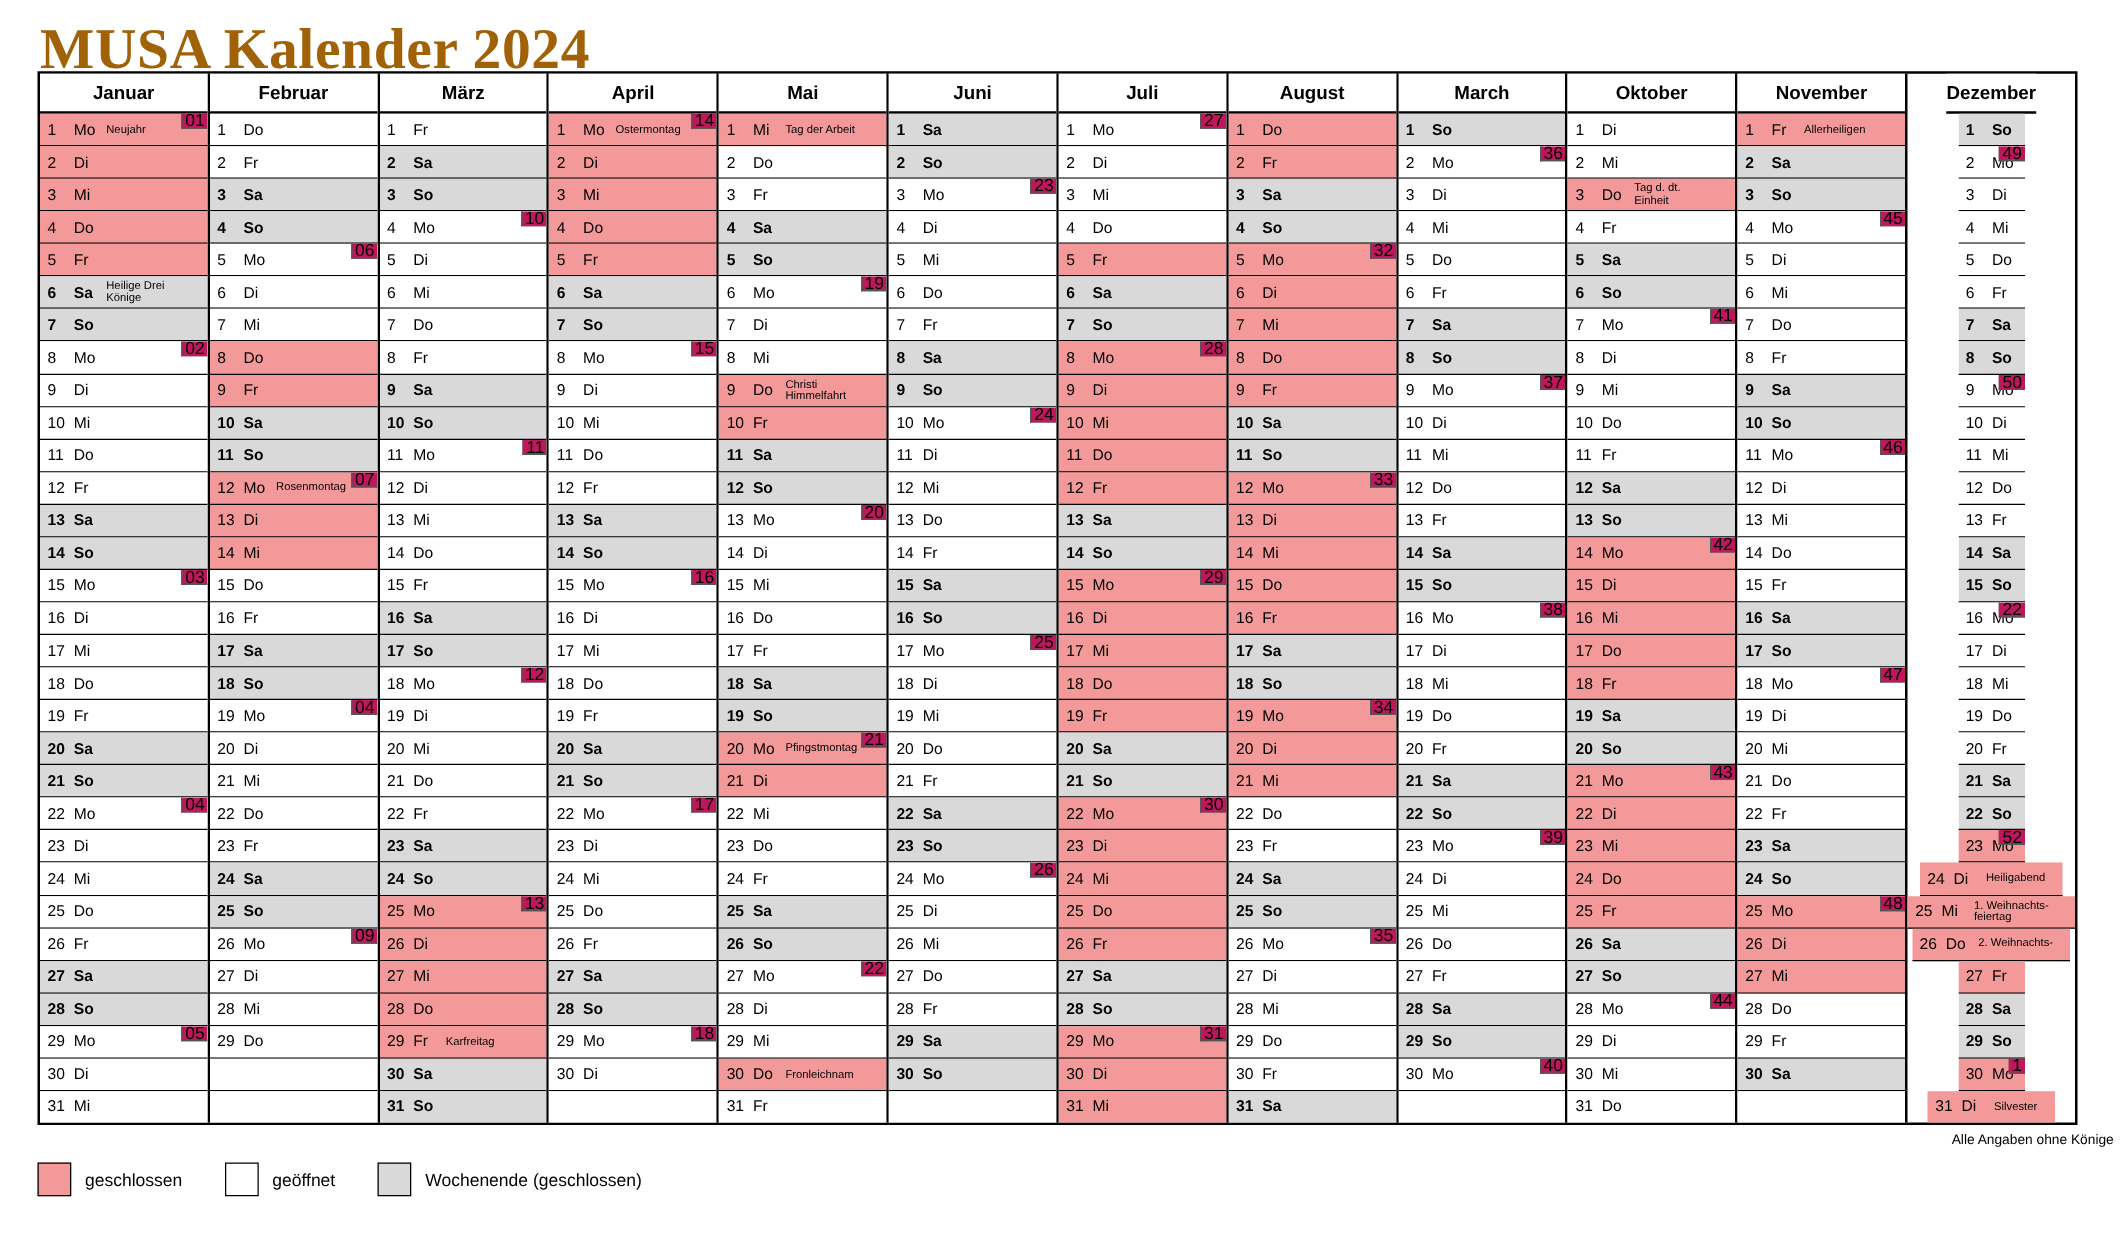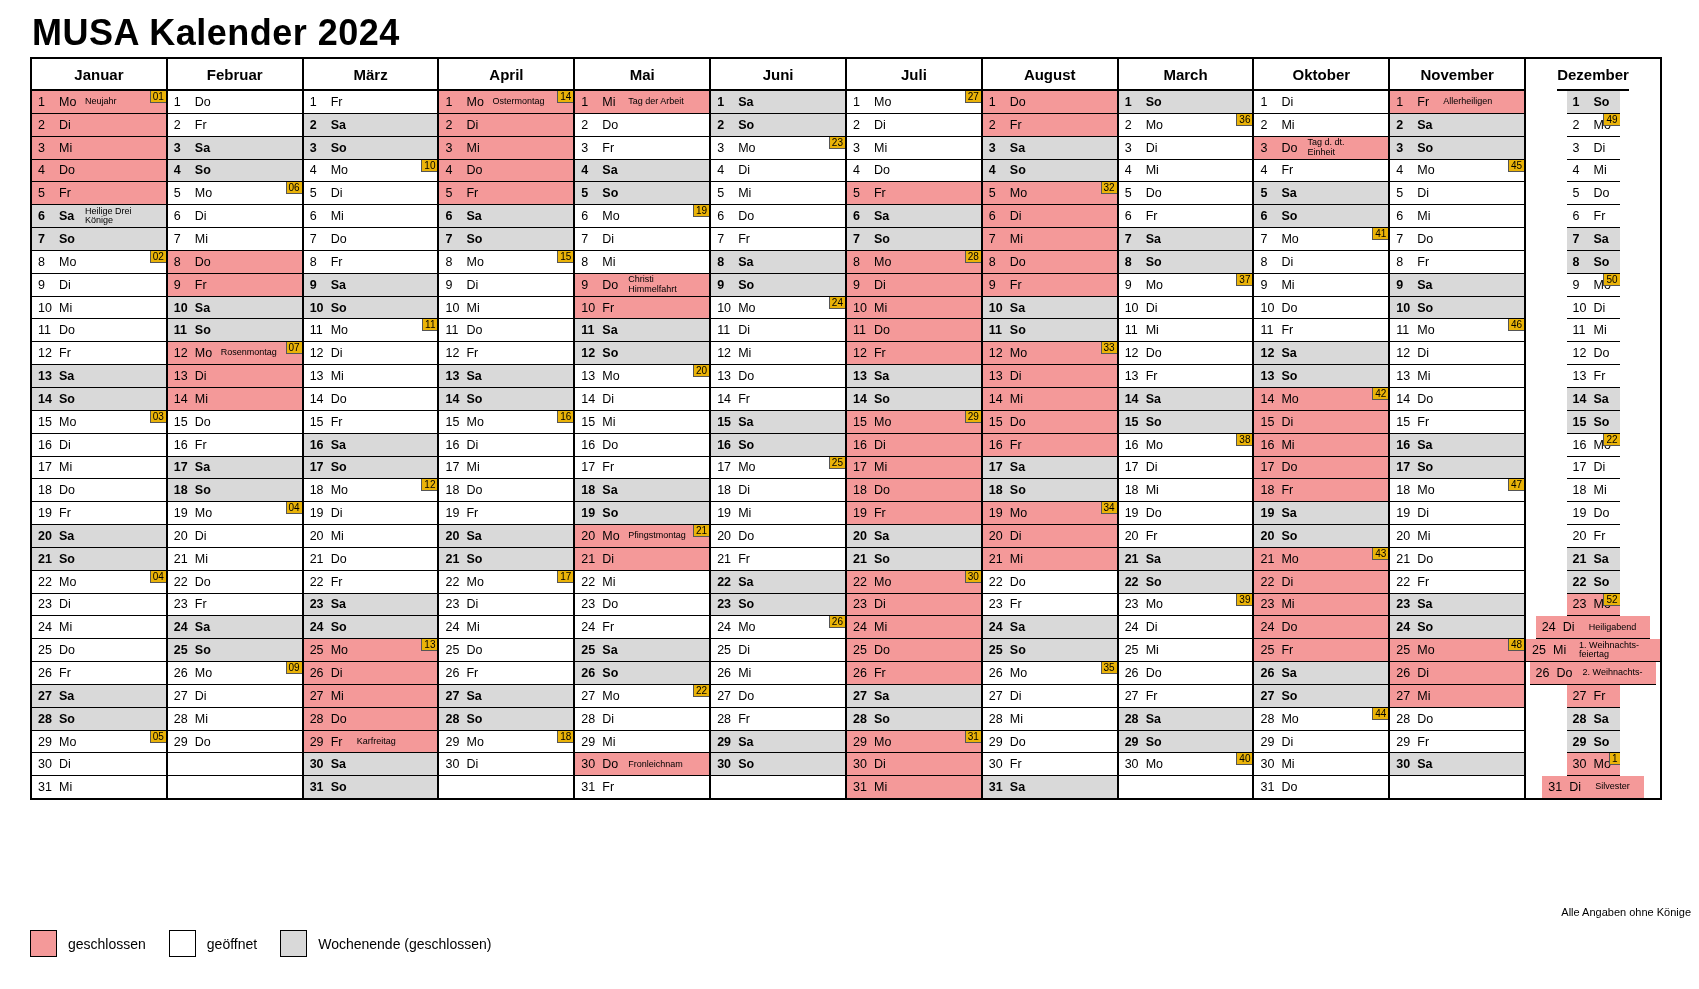--- a/index.html
+++ b/index.html
@@ -3,24 +3,24 @@
 <meta charset="utf-8">
 <style>
   html,body { margin:0; padding:0; }
   body {
     width:1699px; height:989px; position:relative;
     background:#ffffff; font-family:"Liberation Sans", sans-serif; color:#000;
     overflow:hidden;
   }
   .title {
     position:absolute; left:32px; top:12px;
-    font-size:36px; font-weight:bold; color:#000000; letter-spacing:0.5px;
+    font-size:46px; font-weight:bold; color:#a16207; letter-spacing:0.5px;font-family:Liberation Serif, serif;
   }
   .calendar {
-    position:absolute; left:30px; top:57px; width:1632px; height:743px;
+    position:absolute; left:30px; top:57px; width:1632px; height:843px;
     display:flex; border:2px solid #000; box-sizing:border-box; background:#fff;
   }
   .month { flex:1 1 0; min-width:0; display:flex; flex-direction:column; border-right:2px solid #000; }
   .month:last-child { border-right:none;align-items:center; }
   .month-header {
     flex:0 0 30px; border-bottom:2px solid #000;
     display:flex; align-items:center; justify-content:center;
     font-size:15px; font-weight:bold; background:#fff;
   }
   .day-row {
@@ -31,27 +31,27 @@
   .day-row.closed  { background:var(--closed); }
   .day-row.weekend { background:var(--weekend); font-weight:bold; }
   .day-row.open, .day-row.empty { background:var(--open); }
   .dnum { flex:0 0 21px; padding-left:6px; }
   .dwd  { flex:0 0 26px; }
   .holiday {
     flex:1 1 auto; font-size:9px; line-height:9.5px; font-weight:normal;
     padding-right:14px; word-break:normal;
   }
   .wknum {
-    position:absolute; top:0; right:0; font-size:10px; line-height:11px;
-    background:#eab308; border-left:1px solid #555; border-bottom:1px solid #555;
+    position:absolute; top:0; right:0; font-size:14px; line-height:11px;
+    background:#be185d; border-left:1px solid #555; border-bottom:1px solid #555;
     padding:0 2px; font-weight:normal;
   }
   .legend {
     position:absolute; left:30px; top:930px;
-    display:flex; align-items:center; gap:23px;
+    display:flex; align-items:center; gap:34px;
   }
   .legend-item { display:flex; align-items:center; gap:11px; font-size:14px; }
   .legend-box { width:27px; height:27px; border:1px solid #000; box-sizing:border-box; }
   .legend-box.closed  { background:var(--closed); }
   .legend-box.open    { background:var(--open); }
   .legend-box.weekend { background:var(--weekend); }
   .footer-note { position:absolute; right:8px; top:906px; font-size:11px; }
 </style>
 </head>
 <body>

